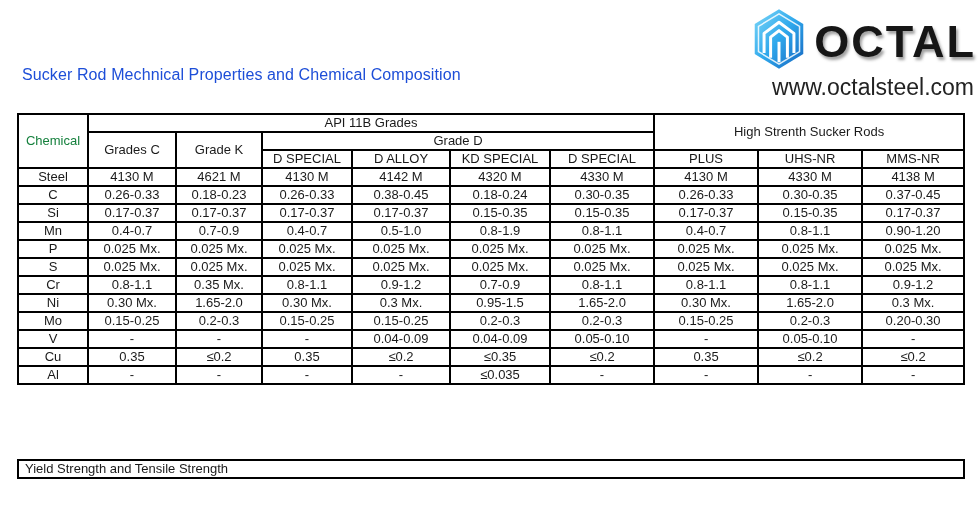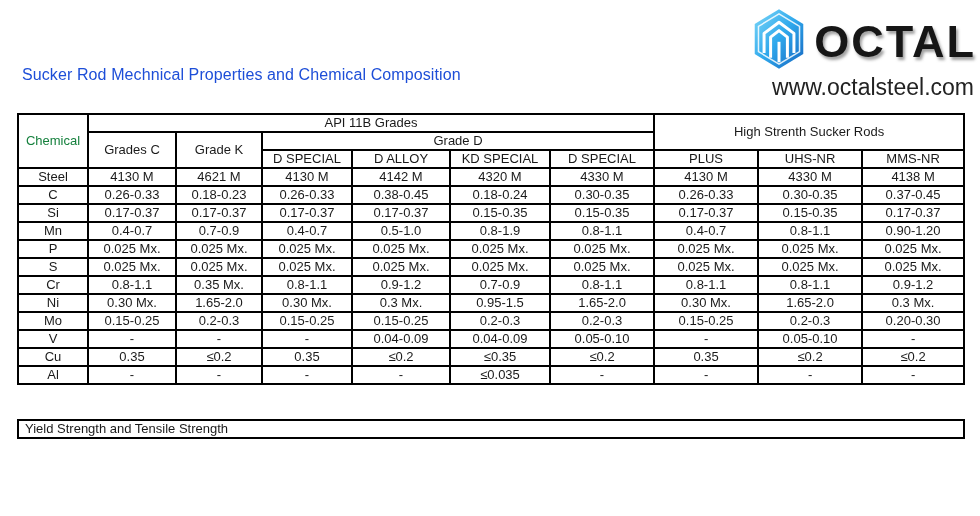--- a/index.html
+++ b/index.html
@@ -48,21 +48,21 @@
     margin-left: 46px;
   }
   table {
     position: absolute;
     left: 17px;
     width: 946px;
     border-collapse: collapse;
     table-layout: fixed;
   }
   #table1 { top: 113px; }
-  #table2 { top: 419px; border-radius: 14px; }
+  #table2 { top: 459px; border-radius: 14px; }
   td {
     border: 2px solid #000;
     text-align: center;
     vertical-align: middle;
     font-size: 13px;
     height: 18px;
     line-height: 1.05;
     padding: 0 1px;
     white-space: nowrap;
     overflow: hidden;

